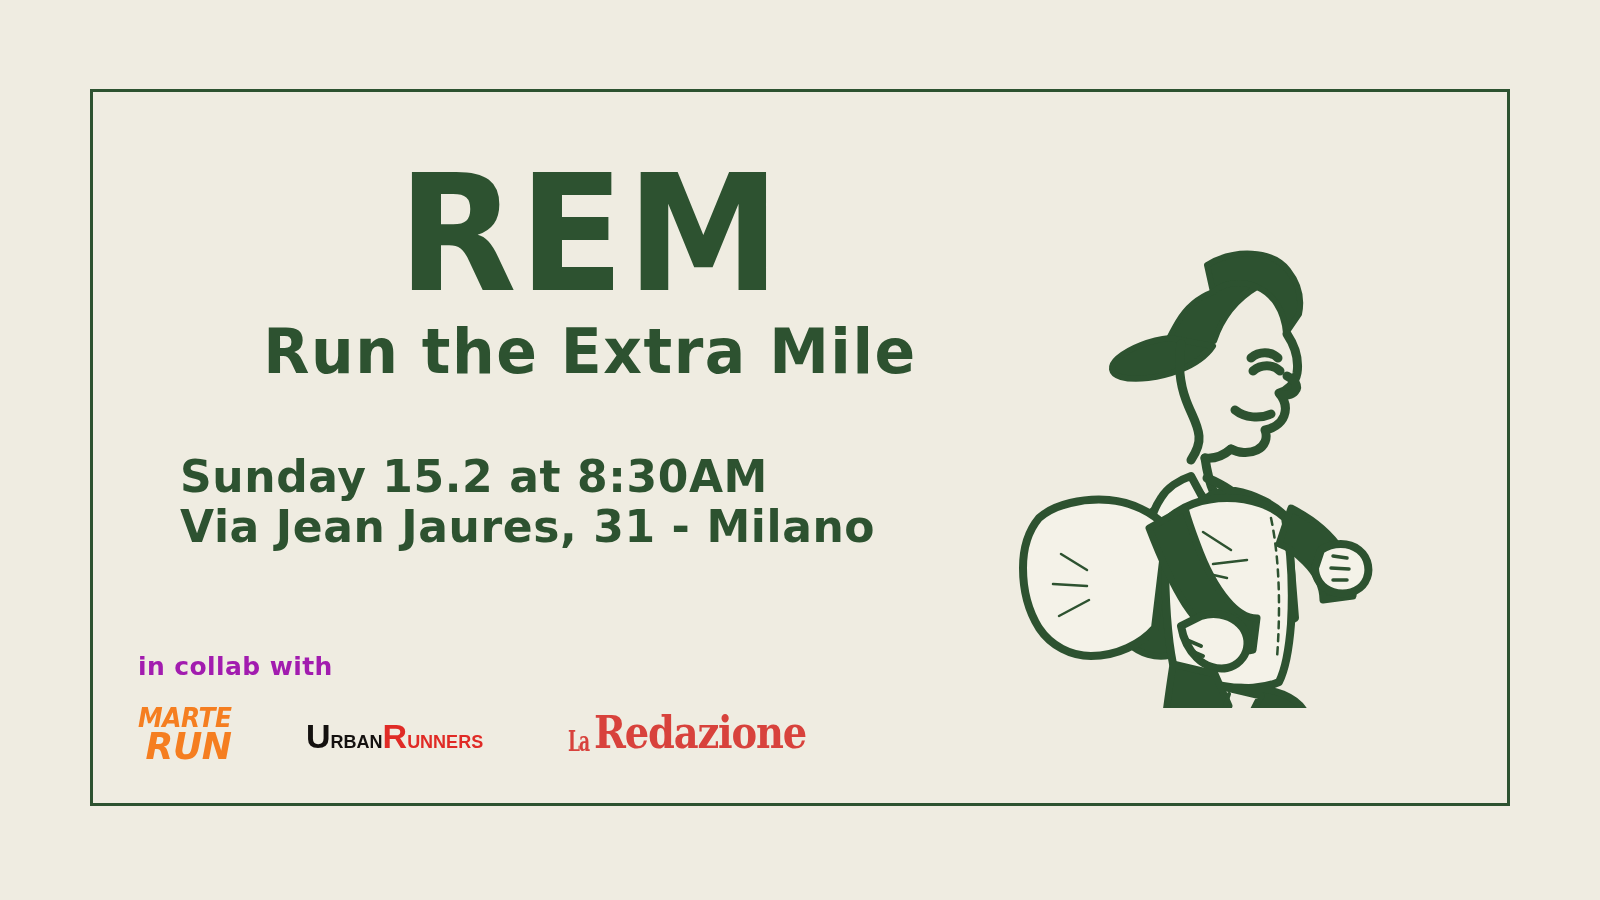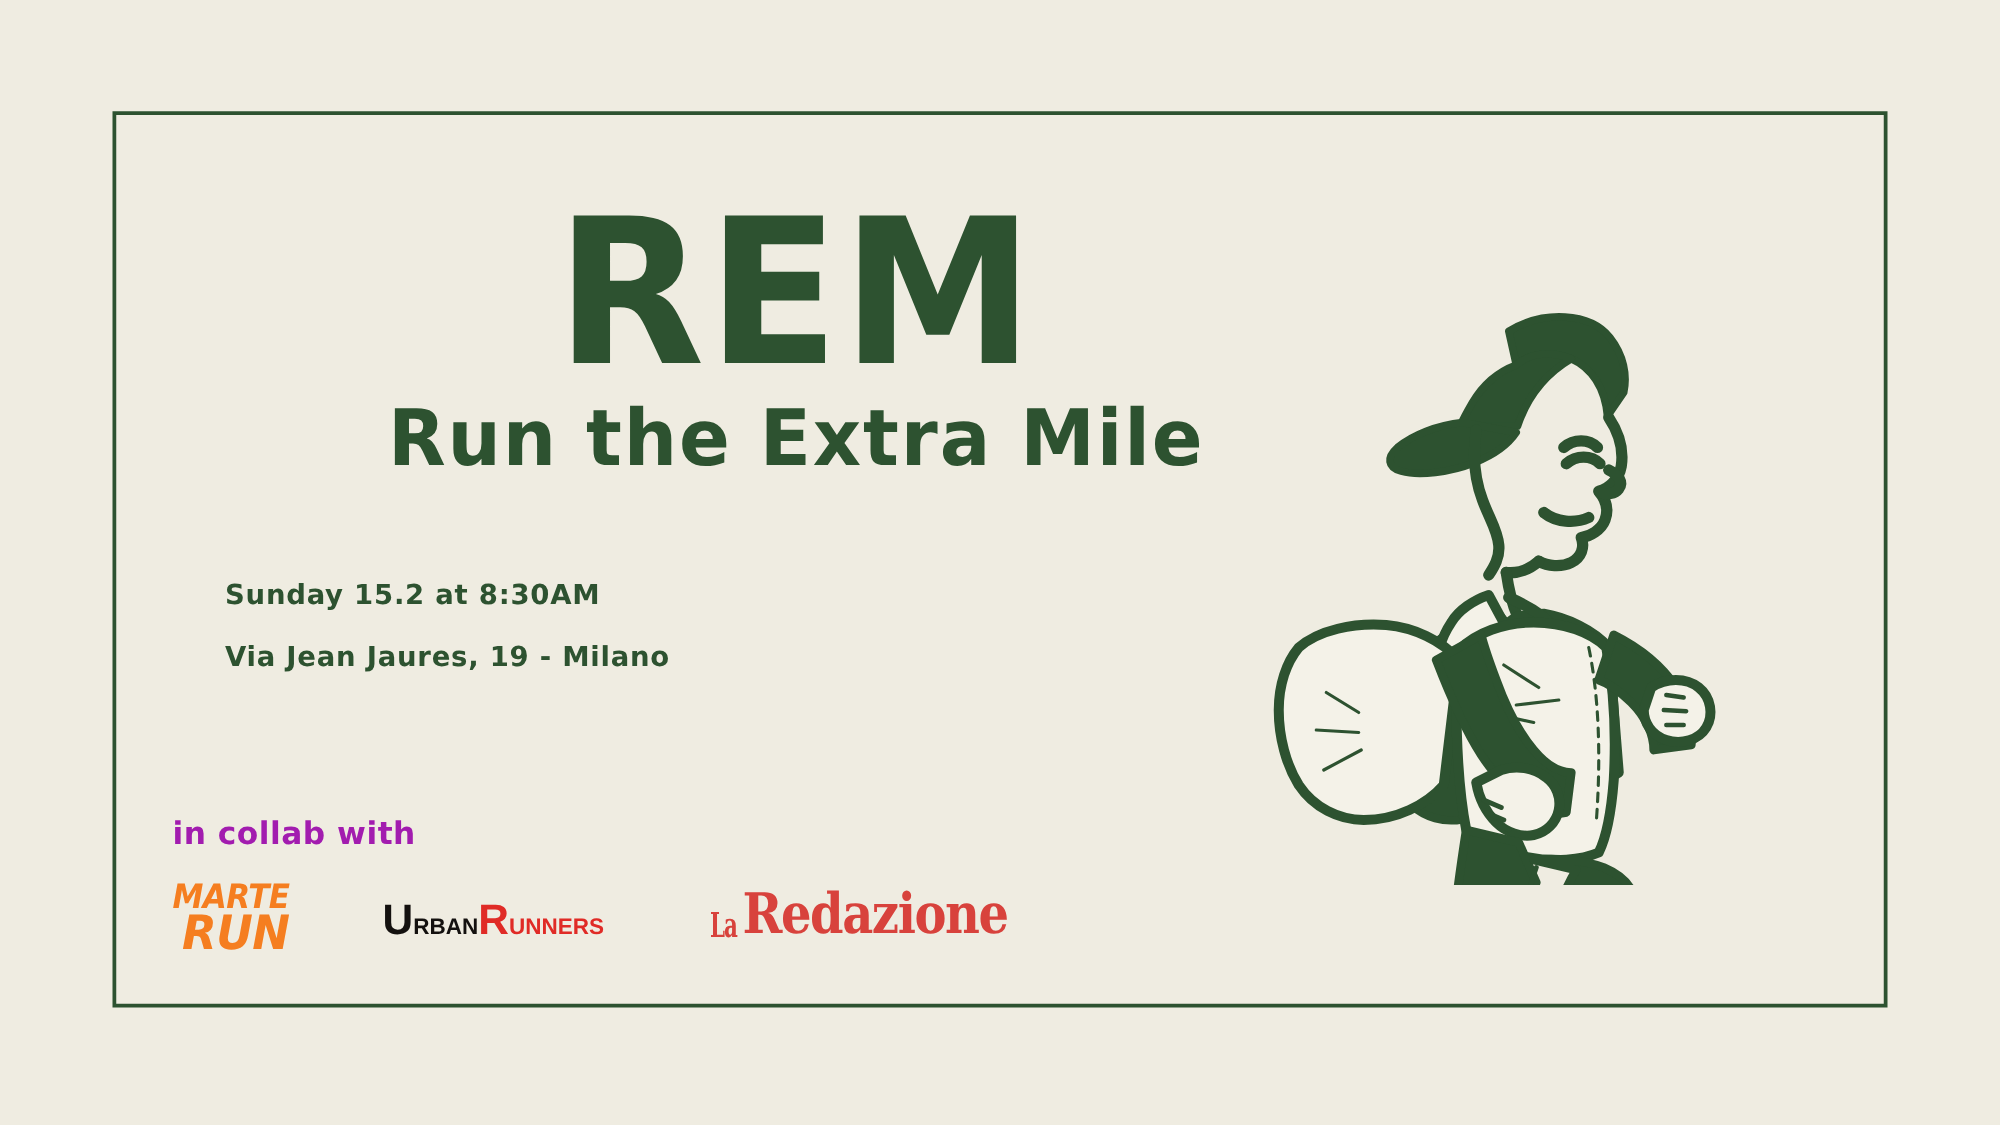--- a/index.html
+++ b/index.html
@@ -23,21 +23,20 @@
     box-sizing:border-box;
   }
 
   
   #title-block{
     position:absolute;
     left:90px; top:160px;
     width:1000px;
     text-align:center;
     pointer-events:none;
-    padding-left:47px;
   }
   #main-title{
     font-family:"DejaVu Sans", sans-serif;
     font-size:150px;
     line-height:1.0;
     font-weight:700;
     color:#2d5230;
     letter-spacing:2px;
     transform:scale(1.03,1.08);
     text-rendering:geometricPrecision;
@@ -51,21 +50,21 @@
     letter-spacing:1.5px;
     transform:scale(1.0,1.04);
   }
 
   
   #details{
     position:absolute;
     left:180px; top:452px;
     color:#2d5230;
     font-family:"DejaVu Sans", sans-serif;
-    font-size:22px;
+    font-size:44px;
     font-weight:700;
     letter-spacing:0.6px;
     line-height:50px;
   }
   #details div{white-space:nowrap;}
 
   
   #collab{
     position:absolute;
     left:138px; top:652px;
@@ -171,21 +170,21 @@
 
   <div id="frame"></div>
 
   <div id="title-block">
     <div id="main-title">REM</div>
     <div id="subtitle">Run the Extra Mile</div>
   </div>
 
   <div id="details">
     <div>Sunday 15.2 at 8:30AM</div>
-    <div>Via Jean Jaures, 19 - Milano</div>
+    <div>Via Jean Jaures, 31 - Milano</div>
   </div>
 
   <div id="collab">
     <span id="collab-label">in collab with</span>
   </div>
 
   <div id="logos">
 
     <div class="logo-marte">
       <span class="m-top">MARTE</span>

